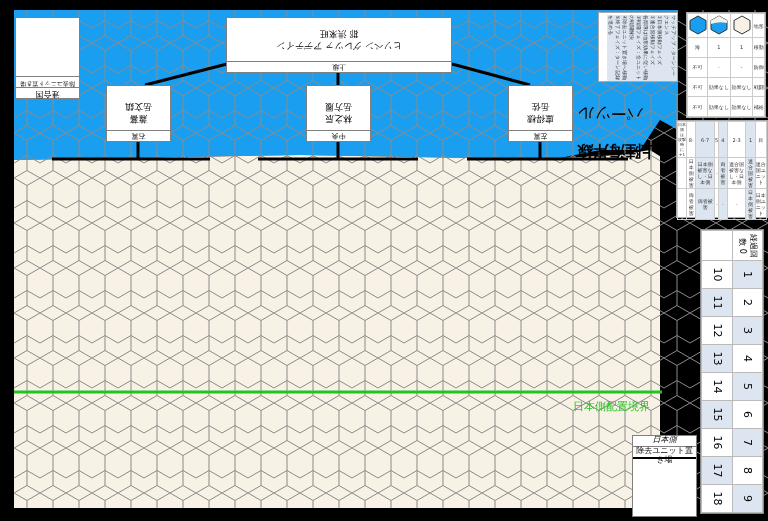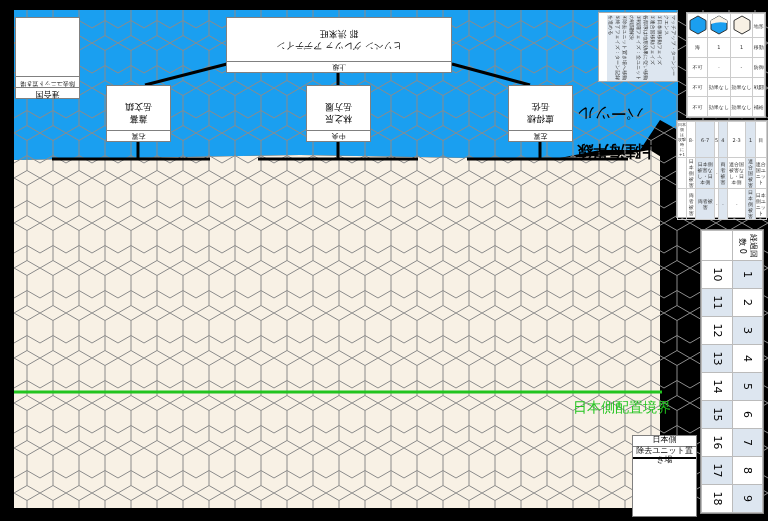--- a/index.html
+++ b/index.html
@@ -4,21 +4,21 @@
 <style>
   html,body{margin:0;padding:0;}
   body{width:768px;height:521px;position:relative;overflow:hidden;background:#000;font-family:"DejaVu Sans",sans-serif;}
   #board{position:absolute;left:0;top:0;width:768px;height:521px;}
   .box{position:absolute;background:#fff;border:1px solid #808080;box-sizing:border-box;}
   .flip{transform:rotate(180deg);}
   .lbl{font-size:8px;text-align:center;color:#000;line-height:1.1;}
   .unit-name{position:absolute;left:0;right:0;top:18px;font-size:9px;text-align:center;line-height:12px;}
   .unit-tag{position:absolute;left:0;right:0;bottom:0;height:10px;border-top:1px solid #808080;font-size:7px;text-align:center;line-height:10px;}
   .maplabel{position:absolute;font-size:13px;color:#000;white-space:nowrap;}
-  .green-label{position:absolute;font-size:14px;color:#22c41f;white-space:nowrap;}
+  .green-label{position:absolute;font-size:11px;color:#22c41f;white-space:nowrap;}
   #info{position:absolute;left:598px;top:12px;width:80px;height:70px;background:#fff;border:1px solid #aaa;box-sizing:border-box;font-size:5px;line-height:7px;padding:2px;color:#333;overflow:hidden;}
   #info div:nth-child(odd){background:#dde6f0;}
   #terrain{position:absolute;left:686px;top:12px;width:80px;height:106px;background:#fff;border:1px solid #aaa;box-sizing:border-box;}
   #terrain table,#combat table{border-collapse:collapse;width:100%;height:100%;font-size:5px;color:#333;}
   #terrain td,#combat td{border:1px solid #ccc;text-align:center;padding:0;}
   #combat{position:absolute;left:676px;top:120px;width:92px;height:98px;background:#fff;border:1px solid #aaa;box-sizing:border-box;}
   #combat td.shade{background:#dde6f0;}
   #track{position:absolute;left:700px;top:229px;width:64px;height:285px;background:#fff;border:1px solid #888;box-sizing:border-box;}
   #track table{border-collapse:collapse;width:100%;height:100%;}
   #track td{border:1px solid #bbb;text-align:center;font-size:11px;color:#000;width:50%;}
@@ -87,21 +87,21 @@
   <div class="unit-name" style="top:28px;">岳佐</div>
   <div class="unit-name" style="top:16px;">盧得標</div>
 </div>
 
 <div class="maplabel flip" style="left:578px;top:102px;font-size:16px;">パーツル</div>
 <div class="maplabel flip" style="left:577px;top:140px;font-size:16px;font-weight:bold;">上陸海岸線</div>
 
 <div class="green-label" style="left:573px;top:399px;">日本側配置境界</div>
 
 <div class="box" style="left:632px;top:435px;width:65px;height:82px;">
-  <div class="lbl" style="border-bottom:1px solid #808080;height:10px;">日本側</div>
+  <div class="lbl" style="border-bottom:1px solid #808080;height:10px;font-style:italic;">日本側</div>
   <div class="lbl" style="border-bottom:2px solid #000;height:10px;">除去ユニット置き場</div>
 </div>
 
 <div id="info">
   <div style="transform:rotate(90deg);transform-origin:0 0;position:absolute;left:78px;top:2px;width:66px;">
     <div>マッチアップ・ターンシークエンス</div>
     <div>①日本側移動フェイズ</div>
     <div>②連合国移動フェイズ</div>
     <div>各部隊は地形効果に従い移動</div>
     <div>③戦闘フェイズ：全ユニットの戦闘解決</div>

